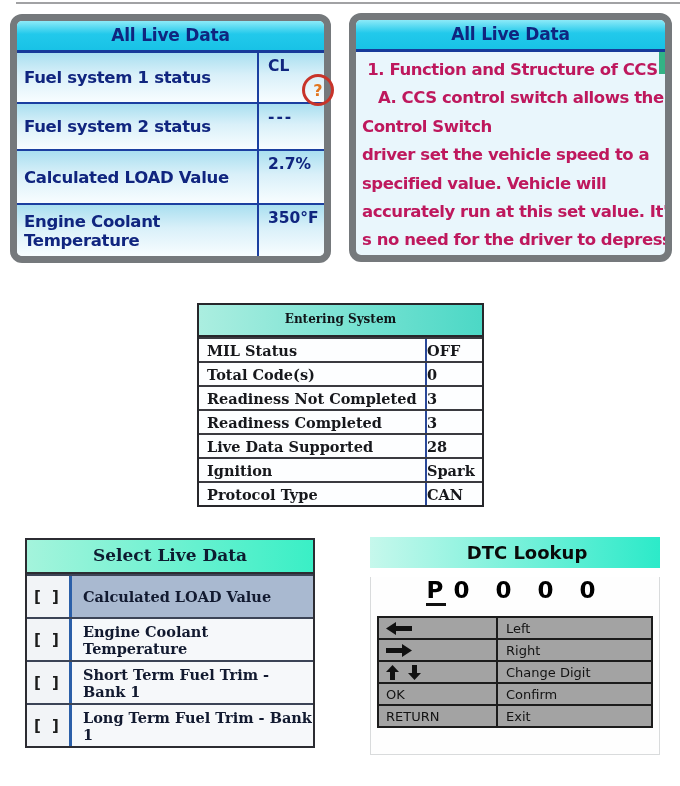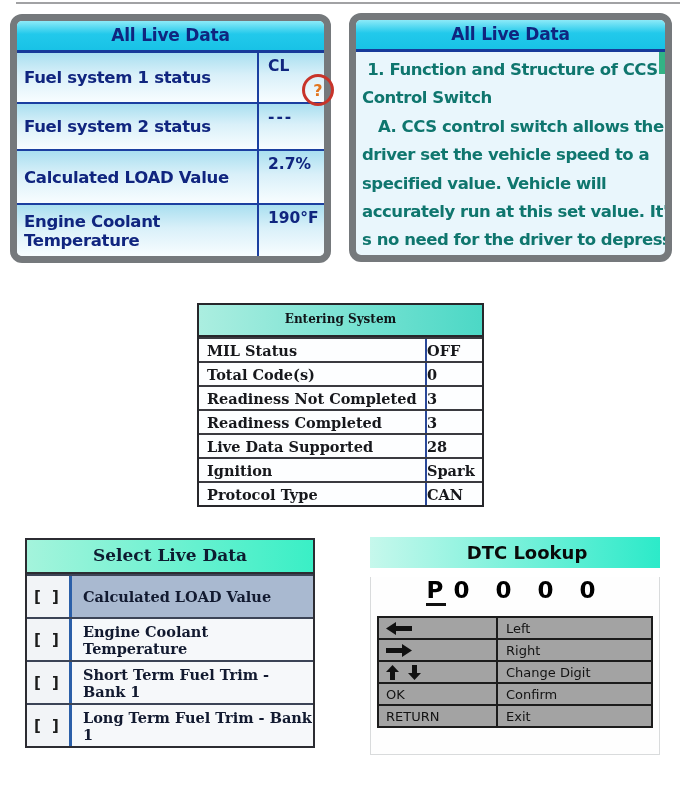--- a/index.html
+++ b/index.html
@@ -26,21 +26,21 @@
   .ld-label{width:233px;padding-left:7px;display:flex;align-items:center;
         color:#10257f;font-weight:bold;font-size:16.5px;letter-spacing:-0.3px;line-height:19px;}
   .ld-value{flex:1;border-left:2px solid #1b3fa0;padding:4px 0 8px 9px;
         color:#10257f;font-weight:bold;font-size:15.5px;}
   .dashy{letter-spacing:2px;}
   .help-circle{position:absolute;left:302px;top:74px;width:26px;height:26px;border-radius:50%;
         border:3px solid #c8342a;display:flex;align-items:center;justify-content:center;
         color:#e2761f;font-weight:bold;font-size:16px;z-index:6;background:transparent;}
 
   
-  .ld-text-body{padding:4px 2px 0 6px;color:#0f766e;font-weight:bold;font-size:16.5px;
+  .ld-text-body{padding:4px 2px 0 6px;color:#be185d;font-weight:bold;font-size:16.5px;
         line-height:28.4px;letter-spacing:-0.45px;}
   .p2-line{white-space:pre;}
   .scroll-thumb{position:absolute;right:0;top:32px;width:6px;height:22px;background:#33b285;}
 
   
   .es-table{position:absolute;left:197px;top:303px;width:287px;box-sizing:border-box;
         border:2px solid #27272b;background:#fdfeff;font-family:"DejaVu Serif",serif;}
   .es-header{height:30px;line-height:29px;text-align:center;font-weight:bold;font-size:12px;
         color:#101418;background:linear-gradient(90deg,#abeee0 0%,#4cd8c6 100%);
         border-bottom:2px solid #27272b;}
@@ -100,32 +100,32 @@
       <div class="ld-row">
         <div class="ld-label">Fuel system 2 status</div>
         <div class="ld-value dashy">---</div>
       </div>
       <div class="ld-row">
         <div class="ld-label">Calculated LOAD Value</div>
         <div class="ld-value">2.7%</div>
       </div>
       <div class="ld-row">
         <div class="ld-label">Engine Coolant Temperature</div>
-        <div class="ld-value">190°F</div>
+        <div class="ld-value">350°F</div>
       </div>
     </div>
   </div>
   <div class="help-circle">?</div>
 
   <div class="scanner-frame frame-ld-text">
     <div class="lcd-title">All Live Data</div>
     <div class="ld-text-body">
       <div class="p2-line"> 1. Function and Structure of CCS</div>
+      <div class="p2-line">   A. CCS control switch allows the</div>
       <div class="p2-line">Control Switch</div>
-      <div class="p2-line">   A. CCS control switch allows the</div>
       <div class="p2-line">driver set the vehicle speed to a</div>
       <div class="p2-line">specified value. Vehicle will</div>
       <div class="p2-line">accurately run at this set value. It'</div>
       <div class="p2-line">s no need for the driver to depress</div>
     </div>
     <div class="scroll-thumb"></div>
   </div>
 
   <div class="es-table">
     <div class="es-header">Entering System</div>

